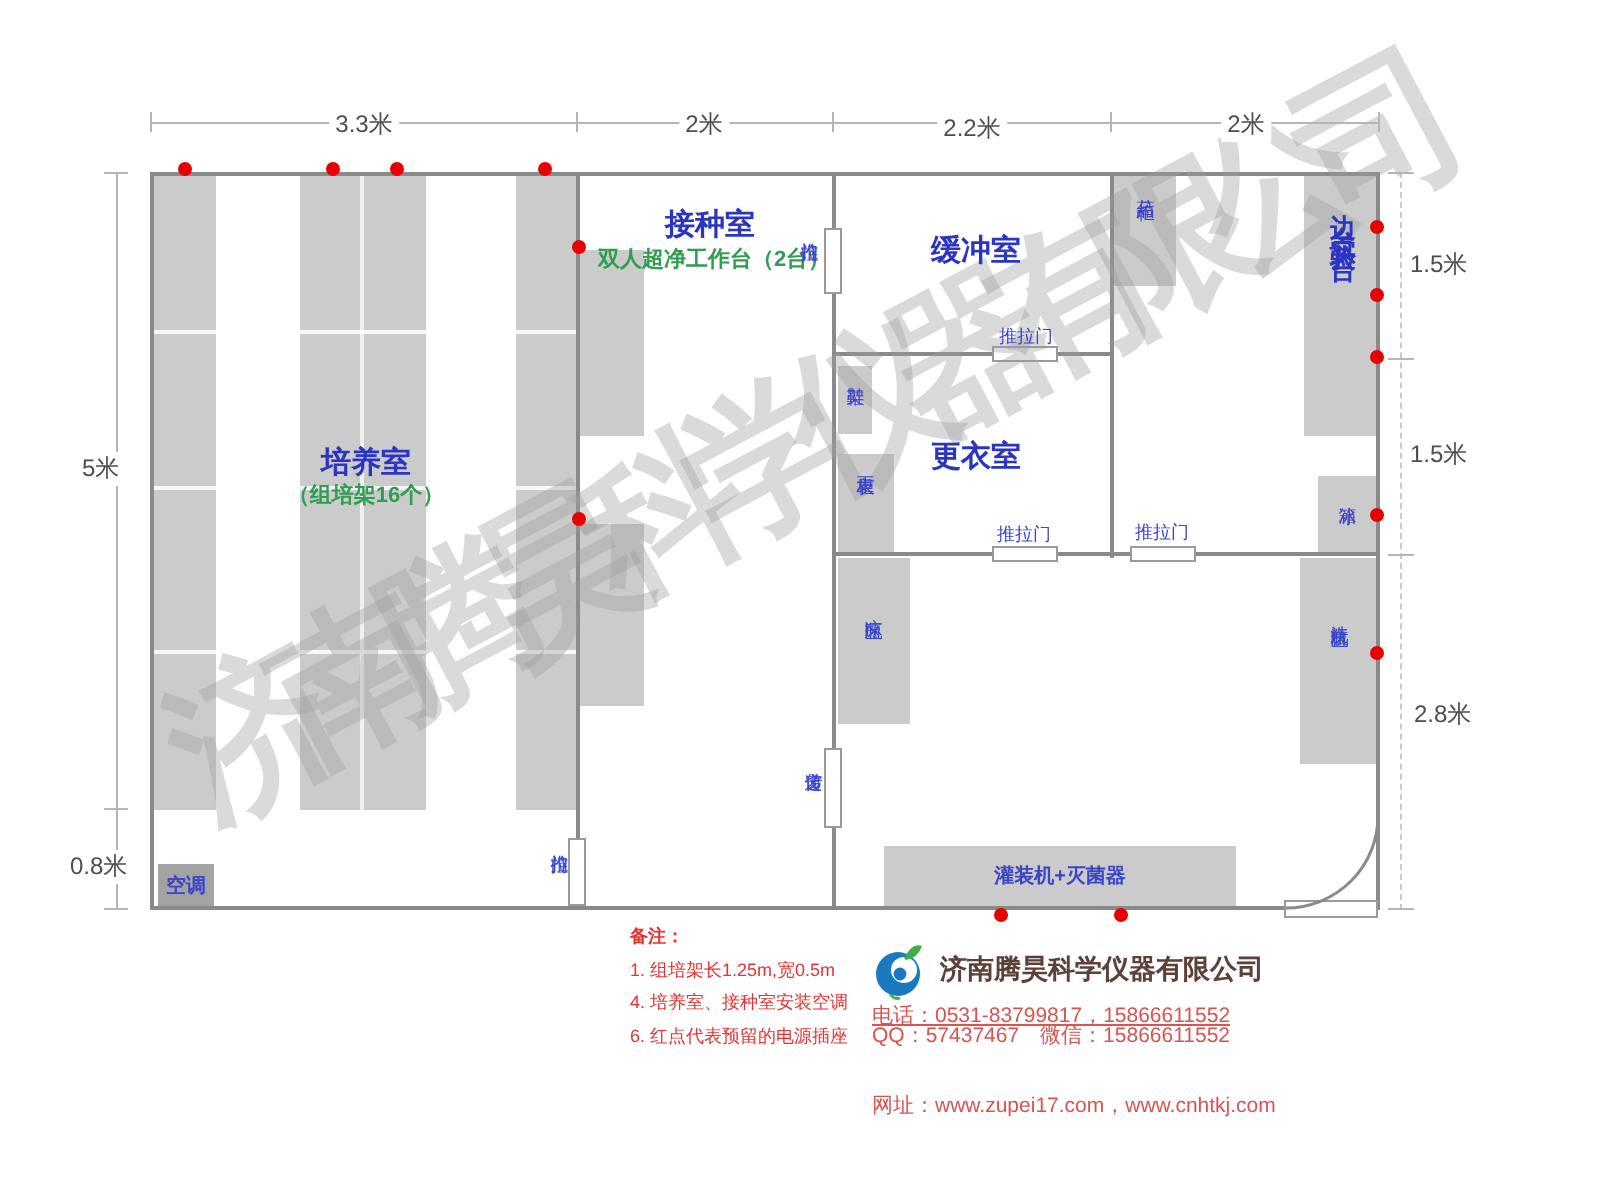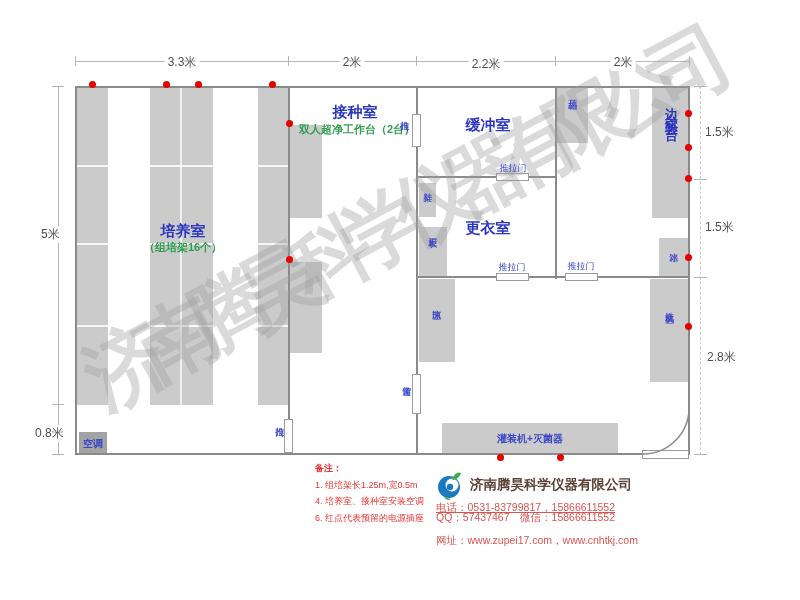--- a/index.html
+++ b/index.html
@@ -180,14 +180,14 @@
   <svg width="28" height="30" viewBox="0 0 28 30" style="left:0;top:2px;">
     <circle cx="13" cy="17" r="11" fill="#1b79c0"></circle>
     <circle cx="16" cy="15" r="6.5" fill="#ffffff"></circle>
     <circle cx="14" cy="17" r="3.2" fill="#1b79c0"></circle>
     <path d="M 16 9 Q 20 1 25 3 Q 23 9 17 10 Z" fill="#3fae49"></path>
     <path d="M 9 27 Q 11 30 14 29" stroke="#3fae49" stroke-width="1.4" fill="none"></path>
   </svg>
   <div class="name">济南腾昊科学仪器有限公司</div>
   <div class="contact" style="left:0;top:33px;text-decoration:underline;">电话：0531-83799817，15866611552</div>
   <div class="contact" style="left:0;top:43px;">QQ：57437467　微信：15866611552</div>
-  <div class="contact" style="left:0;top:66px;text-align:right;">网址：www.zupei17.com，www.cnhtkj.com</div>
+  <div class="contact" style="left:0;top:78px;text-align:right;">网址：www.zupei17.com，www.cnhtkj.com</div>
 </div>
 
 </body></html>

